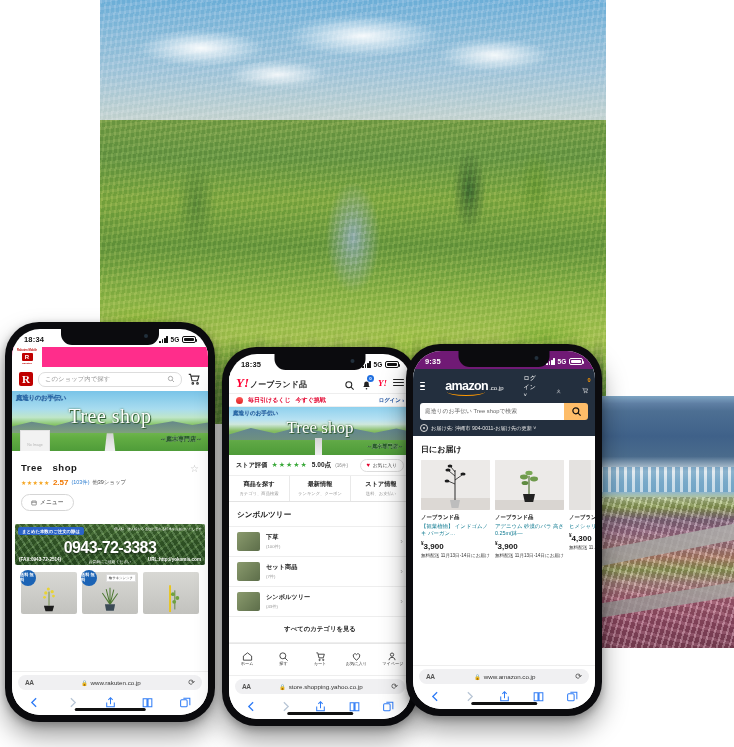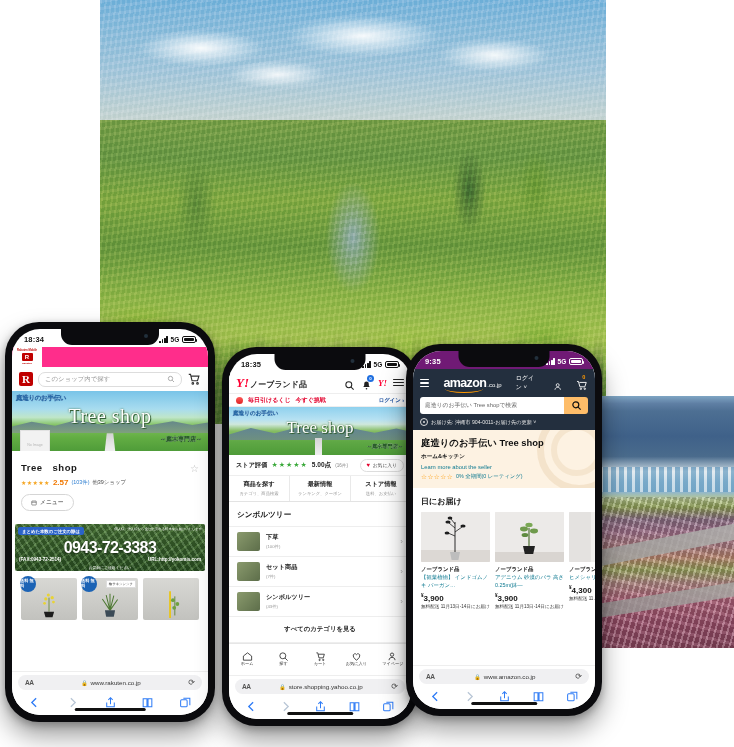--- a/index.html
+++ b/index.html
@@ -190,21 +190,21 @@
   .rk-name { font-size:9.5px; font-weight:700; color:#1a1a1a; letter-spacing:.5px; }
   .rk-star-out { font-size:10px; color:#bdbdbd; }
   .rk-rate { display:flex; align-items:center; gap:3px; margin-top:3px; }
   .rk-stars { color:#f5a623; font-size:6px; letter-spacing:.4px; }
   .rk-score { font-size:8px; font-weight:700; color:#f07800; }
   .rk-cnt { font-size:5.4px; color:#2f7fd1; }
   .rk-shop { font-size:5.4px; color:#444; }
   .rk-menu { margin-top:7px; display:inline-flex; align-items:center; gap:3px;
     border:1px solid #d5d5d5; border-radius:9px; padding:3px 9px; font-size:5.8px; color:#333; }
 
-  .rk-ban { margin:7px 3px 0; height:47px; border-radius:2px; overflow:hidden;
+  .rk-ban { margin:7px 3px 0; height:41px; border-radius:2px; overflow:hidden;
     position:relative;
     background:linear-gradient(180deg,#4c7b3a 0%, #3e6b30 40%, #2f5a26 100%); }
   .rk-ban .leaf { position:absolute; inset:0;
     background-image:
       repeating-linear-gradient(58deg, rgba(255,255,255,.12) 0 2px, rgba(0,0,0,.16) 2px 6px),
       repeating-linear-gradient(140deg, rgba(190,230,150,.14) 0 2px, rgba(0,0,0,.1) 2px 7px); }
   .rk-ban .pill { position:absolute; left:3px; top:3px; background:#2a63c8; color:#fff;
     font-size:4.4px; padding:1.6px 4px; border-radius:2px; font-weight:700; }
   .rk-ban .rtxt { position:absolute; right:3px; top:3px; text-align:right;
     font-size:3.3px; color:#fff; line-height:1.5; }
@@ -301,21 +301,21 @@
 
   .yh-tabbar { display:flex; background:#fff; border-top:1px solid #e6e6e6;
     padding:4px 0 3px; }
   .yh-tb { flex:1; display:flex; flex-direction:column; align-items:center; gap:2px; }
   .yh-tb .ic { width:11px; height:11px; color:#333; }
   .yh-tb .ic svg { width:100%; height:100%; }
   .yh-tb .lb { font-size:4.2px; color:#333; }
 
   
   .az-head { background:#232f3e; padding:5px 7px 4px; }
-  .az-top { display:flex; align-items:center; gap:14px; }
+  .az-top { display:flex; align-items:center; gap:20px; }
   .az-burger { width:12px; display:flex; flex-direction:column; gap:2.2px; }
   .az-burger span { height:1.5px; background:#fff; border-radius:1px; display:block; }
   .az-logo { position:relative; display:flex; align-items:baseline; }
   .az-logo .w { font-size:12.5px; font-weight:700; color:#fff; letter-spacing:-.6px; }
   .az-logo .co { font-size:6px; color:#fff; margin-left:1px; }
   .az-logo .smile { position:absolute; left:2px; bottom:-2.5px; width:38px; height:5px;
     border-bottom:1.6px solid #ff9900; border-radius:0 0 60% 60%/0 0 100% 100%; }
   .az-login { margin-left:auto; font-size:6px; color:#fff; }
   .az-person { width:12px; height:12px; color:#fff; }
   .az-cart { position:relative; width:15px; height:13px; color:#fff; }
@@ -810,31 +810,20 @@
                   <path d="M15.5 15.5L21 21"></path>
                 </svg>
             </div>
           </div>
           <div class="az-deliver">
             <span class="pin"></span>
             <span>お届け先: 沖縄市 904-0011-お届け先の更新 ˅</span>
           </div>
         </div>
 
-        <div class="az-store">
-          <span class="swirl"></span>
-          <span class="swirl2"></span>
-          <div class="nm">庭造りのお手伝い Tree shop</div>
-          <div class="cat">ホーム&amp;キッチン</div>
-          <div class="lnk">Learn more about the seller</div>
-          <div class="rate">
-            <span class="st">☆☆☆☆☆</span>
-            <span class="tx">0% 全期間(0 レーティング)</span>
-          </div>
-        </div>
 
         <div class="az-sec">日にお届け</div>
 
         <div class="az-prods">
           <div class="az-card">
             <div class="img">
               <svg viewBox="0 0 69 50" width="69" height="50">
                 <rect width="69" height="50" fill="#eceae8"></rect>
                 <rect y="38" width="69" height="12" fill="#dcd8d4"></rect>
                 <path d="M34 40 L34 10" stroke="#2a2a2a" stroke-width="1" fill="none"></path>

